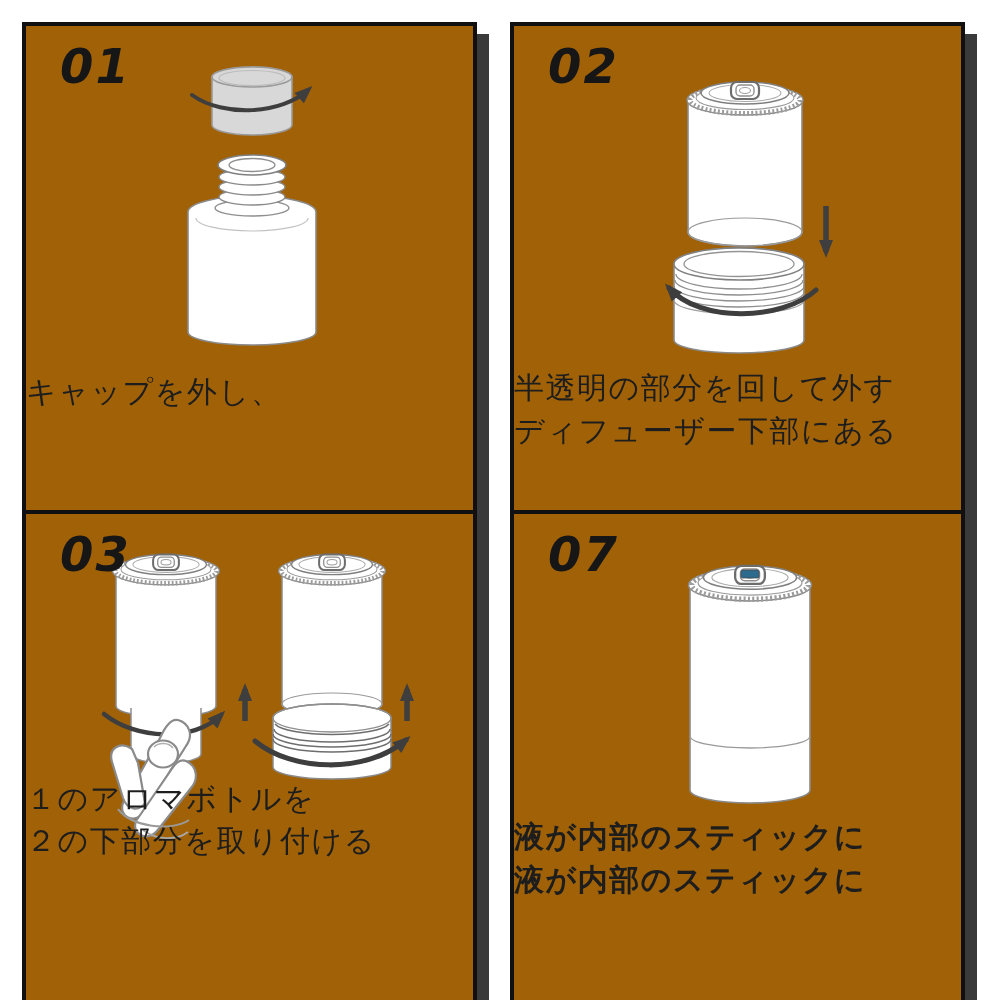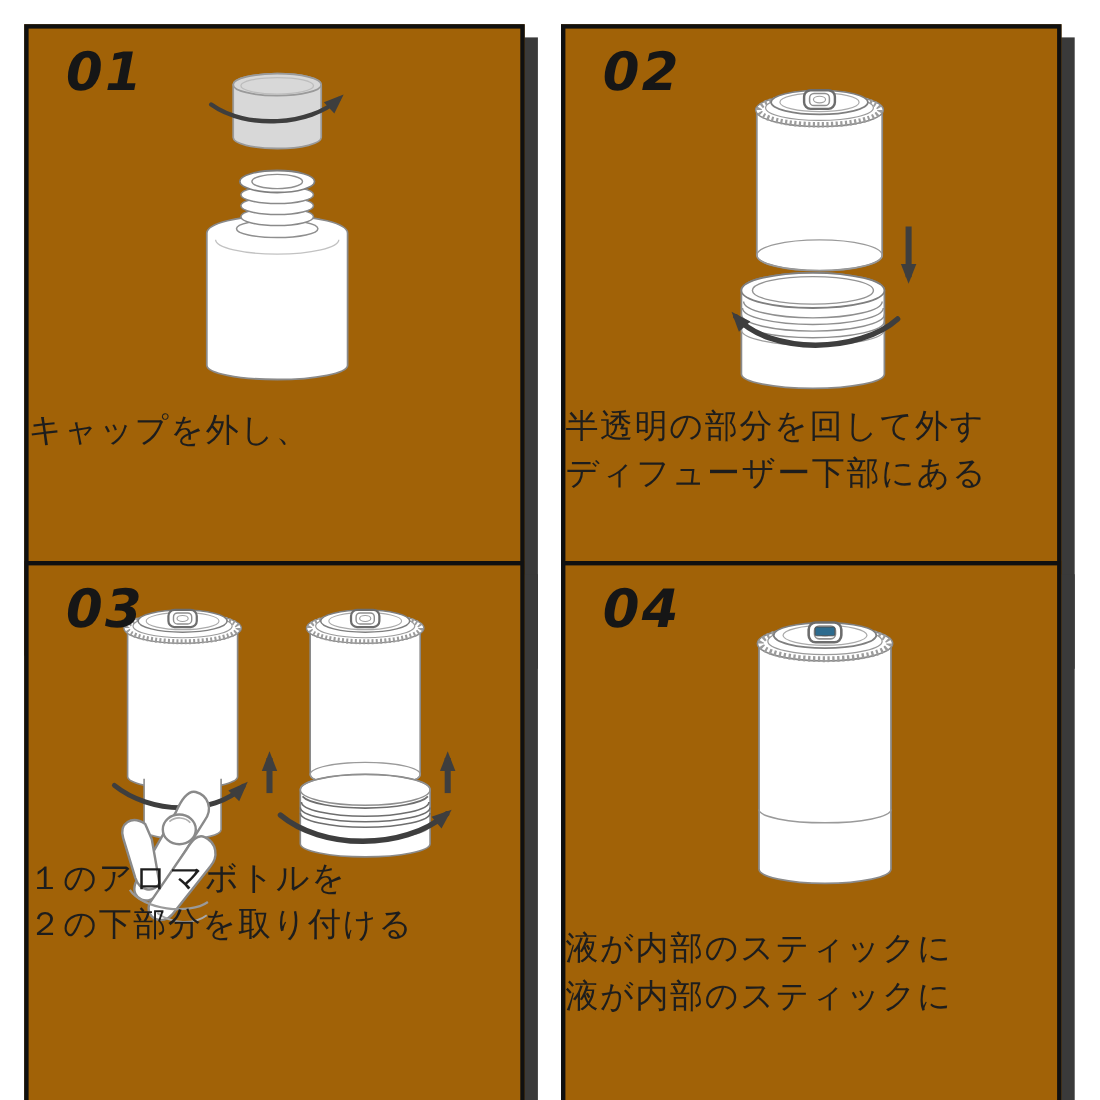--- a/index.html
+++ b/index.html
@@ -15,21 +15,21 @@
   .illo{position:absolute;left:0;top:0;width:447px;height:447px;}
   .num{position:absolute;left:34px;top:12px;font-size:48px;font-style:italic;
        font-weight:bold;color:#161616;letter-spacing:2px;}
   .caption{position:absolute;left:0;width:447px;text-align:left;color:#1d1d1d;
            font-size:30px;letter-spacing:1.5px;}
   .caption div{line-height:43px;white-space:nowrap;}
   #p1 .caption{top:344px;}
   #p2 .caption{top:340px;}
   #p3 .caption{top:264px;}
   #p3 .caption div{line-height:42px;}
-  #p4 .caption{top:327px;}
+  #p4 .caption{top:301px;font-weight:bold;}
 </style>
 </head>
 <body>
 
 <svg width="0" height="0" style="position:absolute" aria-hidden="true">
   <defs>
     <g id="difftop">
       <ellipse cx="0" cy="0" rx="58" ry="15" fill="#ffffff" stroke="#8a8a8a" stroke-width="1.4"></ellipse>
       <ellipse cx="0" cy="0" rx="55" ry="13.5" fill="none" stroke="#9c9c9c" stroke-width="5" stroke-dasharray="2 2.2"></ellipse>
       <ellipse cx="0" cy="-2" rx="49" ry="11.5" fill="#ffffff" stroke="#9a9a9a" stroke-width="1.1"></ellipse>
@@ -159,20 +159,20 @@
 
   <div class="panel" id="p4">
     <svg class="illo" viewBox="0 0 447 447">
       <g>
         <path d="M176,71 L176,276 A60,13 0 0 0 296,276 L296,71 A60,14 0 0 1 176,71 Z" fill="#ffffff" stroke="#8a8a8a" stroke-width="1.6"></path>
         <path d="M176,222 A60,12 0 0 0 296,222" fill="none" stroke="#9a9a9a" stroke-width="1.3"></path>
       </g>
       <use href="#difftop" transform="translate(236,71) scale(1.06)"></use>
       <rect x="227" y="56" width="18" height="8" rx="1.5" fill="#2d6b8e" stroke="#4a4a4a" stroke-width="0.8"></rect>
     </svg>
-    <div class="num">04</div>
+    <div class="num">07</div>
     <div class="caption">
       <div>液が内部のスティックに</div>
       <div>液が内部のスティックに</div>
     </div>
   </div>
 
 </div>
 
 </body></html>

